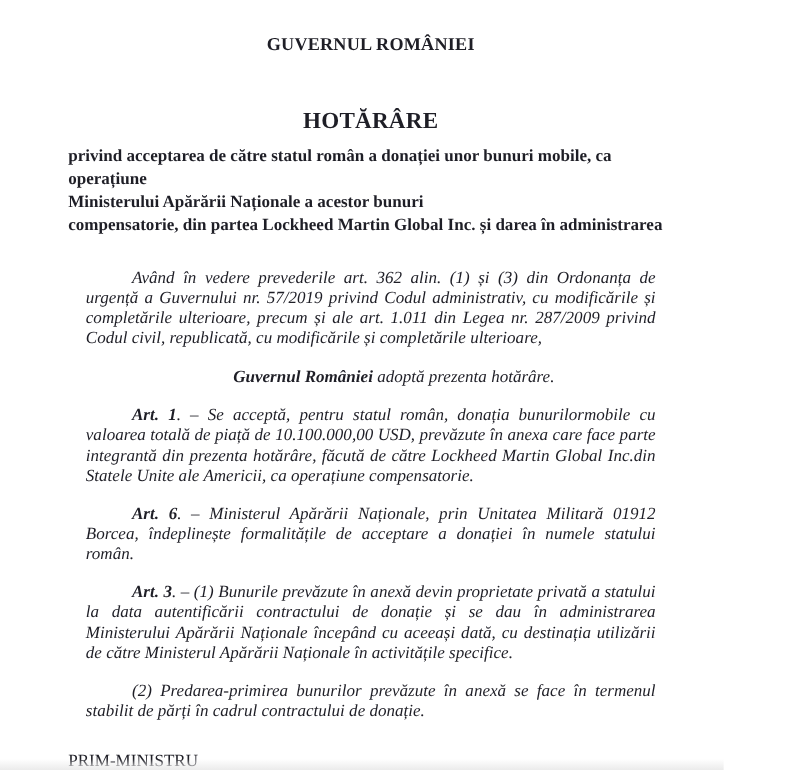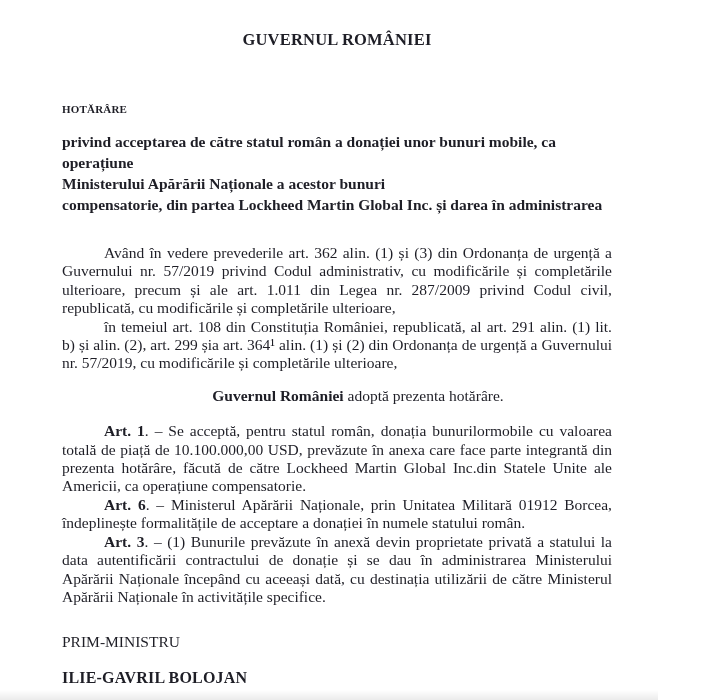--- a/index.html
+++ b/index.html
@@ -21,41 +21,42 @@
   .gov-header {
     margin: 0;
     font-size: 16.5px;
     font-weight: bold;
     text-align: center;
     line-height: 20px;
     letter-spacing: 0.2px;
   }
   .decision-title {
     margin: 49px 0 0 0;
-    font-size: 11px;
+    font-size: 21px;
     font-weight: bold;
-    text-align: left;
+    text-align: center;
     line-height: 20px;
     letter-spacing: 0.2px;
   }
   .subtitle-block {
     margin-top: 12px;
   }
   .subtitle-line {
     font-size: 15.5px;
     font-weight: bold;
     text-align: left;
     line-height: 21px;
   }
   .body-par {
-    margin: 0;
+    margin: 16px;
     font-size: 15.5px;
     line-height: 18.4px;
     text-align: justify;
     text-indent: 42px;
+    font-style: italic;
   }
   .preamble-first { margin-top: 29px; }
   .enactment { margin-top: 14px; text-align: center; }
   .article-first { margin-top: 17px; }
   .art-label { font-weight: bold; }
   .sig-role {
     margin: 26px 0 0 0;
     font-size: 15.5px;
     text-align: left;
     line-height: 20px;
@@ -87,31 +88,31 @@
   <h2 class="decision-title">HOTĂRÂRE</h2>
 
   <div class="subtitle-block">
     <div class="subtitle-line">privind acceptarea de către statul român a donației unor bunuri mobile, ca operațiune</div>
     <div class="subtitle-line">Ministerului Apărării Naționale a acestor bunuri</div>
     <div class="subtitle-line">compensatorie, din partea Lockheed Martin Global Inc. și darea în administrarea</div>
   </div>
 
   <p class="body-par preamble-first">Având în vedere prevederile art. 362 alin. (1) și (3) din Ordonanța de urgență a Guvernului nr. 57/2019 privind Codul administrativ, cu modificările și completările ulterioare, precum și ale art. 1.011 din Legea nr. 287/2009 privind Codul civil, republicată, cu modificările și completările ulterioare,</p>
 
-  <p class="body-par">în temeiul art. 108 din Constituția României, republicată, al art. 291 alin. (1) lit. b) și alin. (2), art. 299 șia art. 364¹ alin. (1) și (2) din Ordonanța de urgență a Guvernului nr. 57/2019, cu modificările și completările ulterioare,</p>
 
   <p class="body-par enactment"><span class="art-label">Guvernul României</span><span> adoptă prezenta hotărâre.</span></p>
 
   <div>
     <p class="body-par article-first"><span class="art-label">Art. 1</span><span>. – Se acceptă, pentru statul român, donația bunurilormobile cu valoarea totală de piață de 10.100.000,00 USD, prevăzute în anexa care face parte integrantă din prezenta hotărâre, făcută de către Lockheed Martin Global Inc.din Statele Unite ale Americii, ca operațiune compensatorie.</span></p>
 
     <p class="body-par"><span class="art-label">Art. 6</span><span>. – Ministerul Apărării Naționale, prin Unitatea Militară 01912 Borcea, îndeplinește formalitățile de acceptare a donației în numele statului român.</span></p>
 
     <p class="body-par"><span class="art-label">Art. 3</span><span>. – (1) Bunurile prevăzute în anexă devin proprietate privată a statului la data autentificării contractului de donație și se dau în administrarea Ministerului Apărării Naționale începând cu aceeași dată, cu destinația utilizării de către Ministerul Apărării Naționale în activitățile specifice.</span></p>
 
+    <p class="body-par">(2) Predarea-primirea bunurilor prevăzute în anexă se face în termenul stabilit de părți în cadrul contractului de donație.</p>
   </div>
 
   <div>
     <p class="sig-role">PRIM-MINISTRU</p>
     <p class="sig-name">ILIE-GAVRIL BOLOJAN</p>
   </div>
 
   <div class="bottom-shade"></div>
 
 </div>

